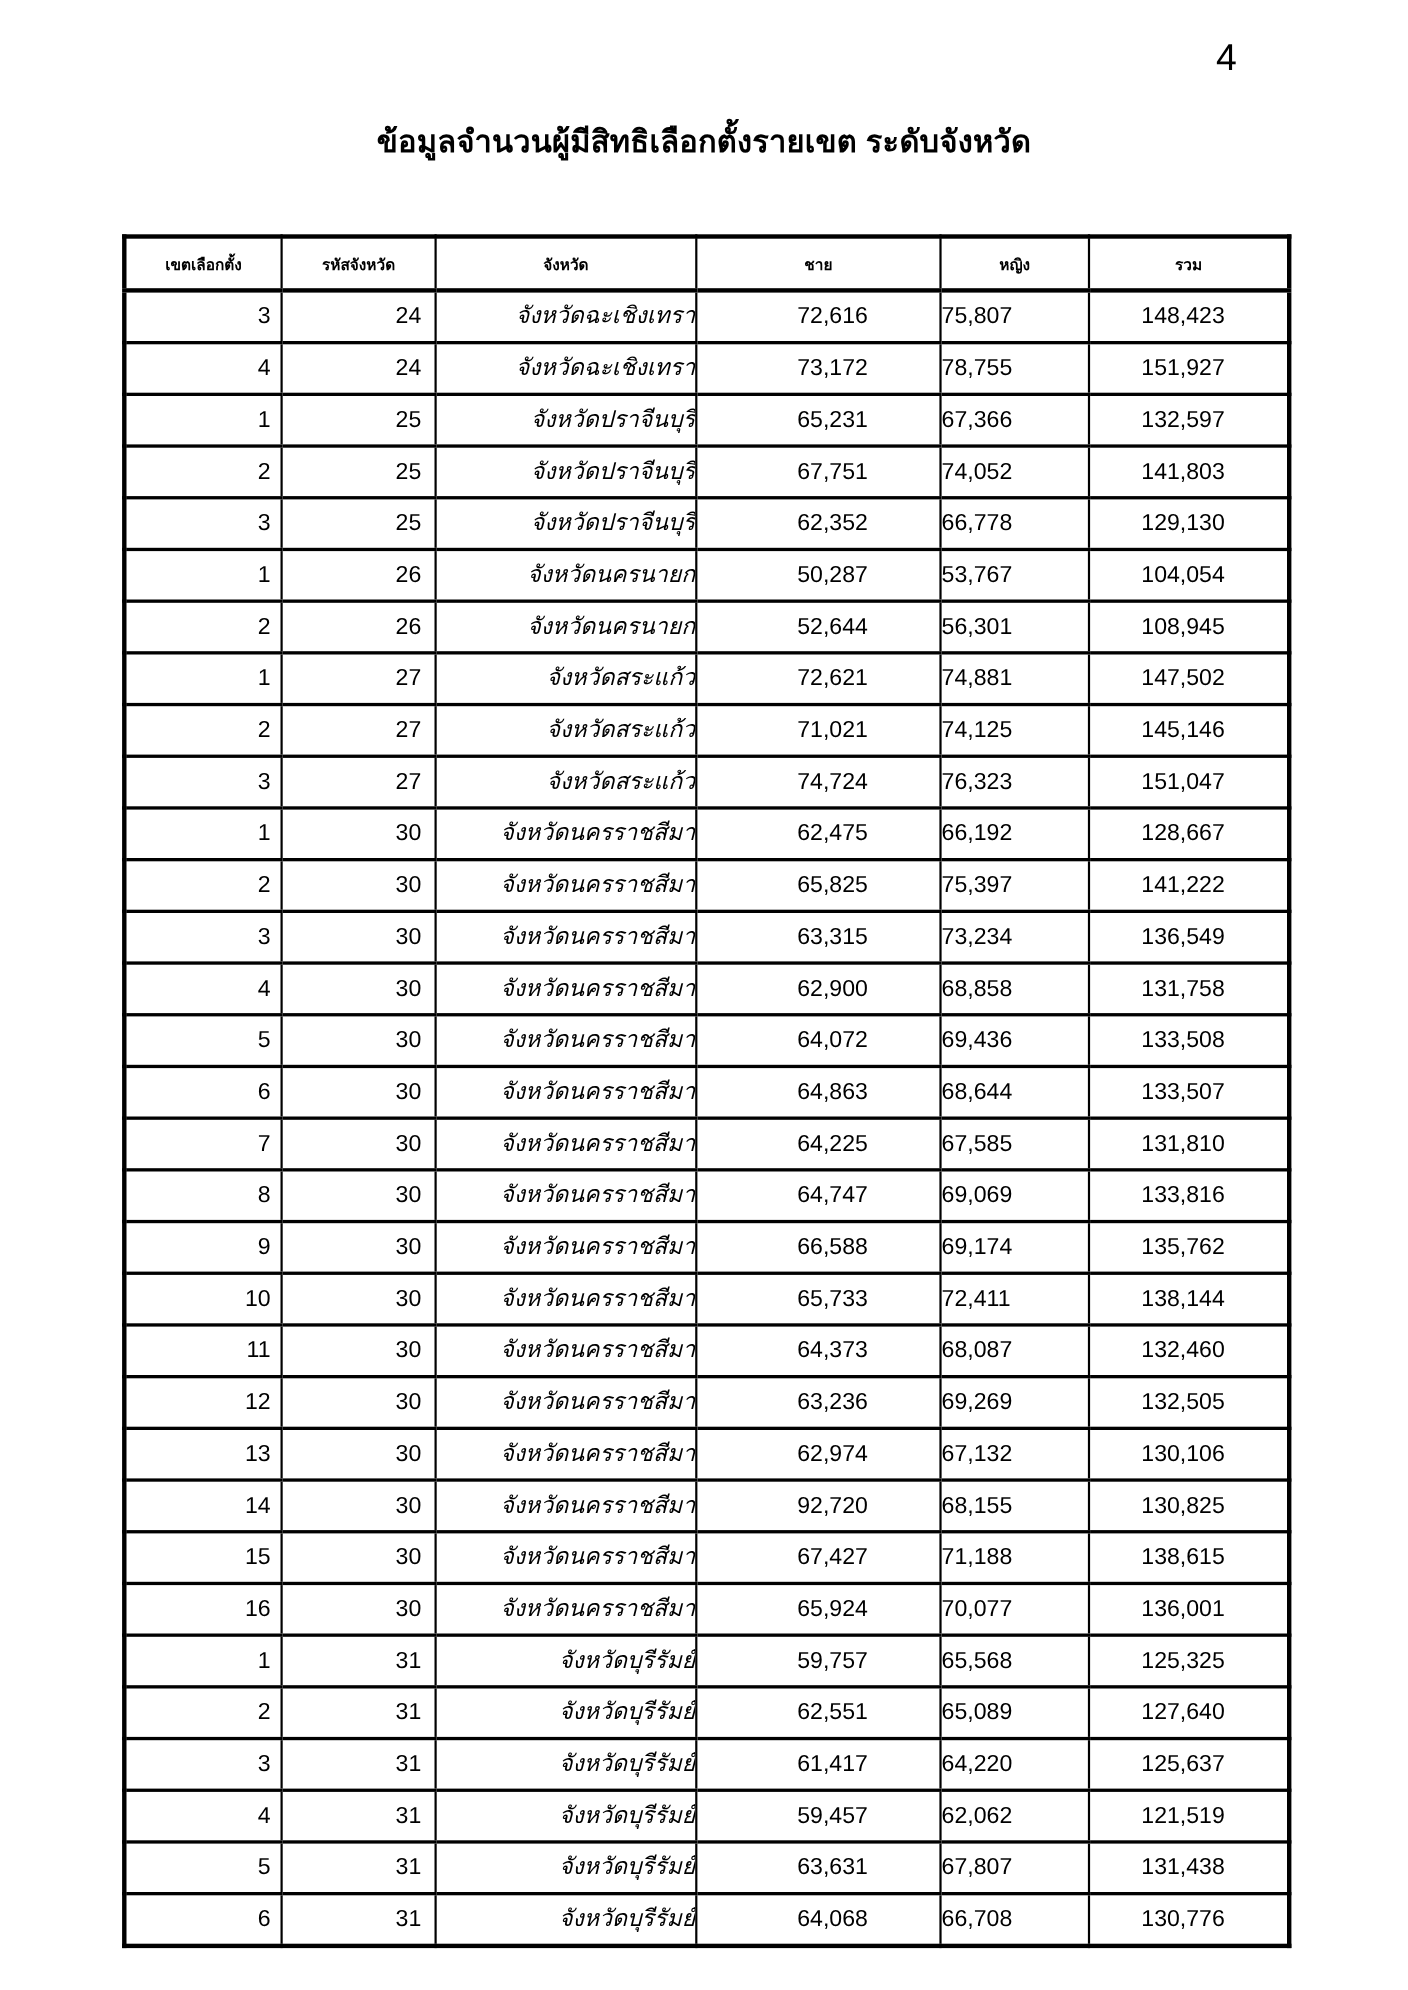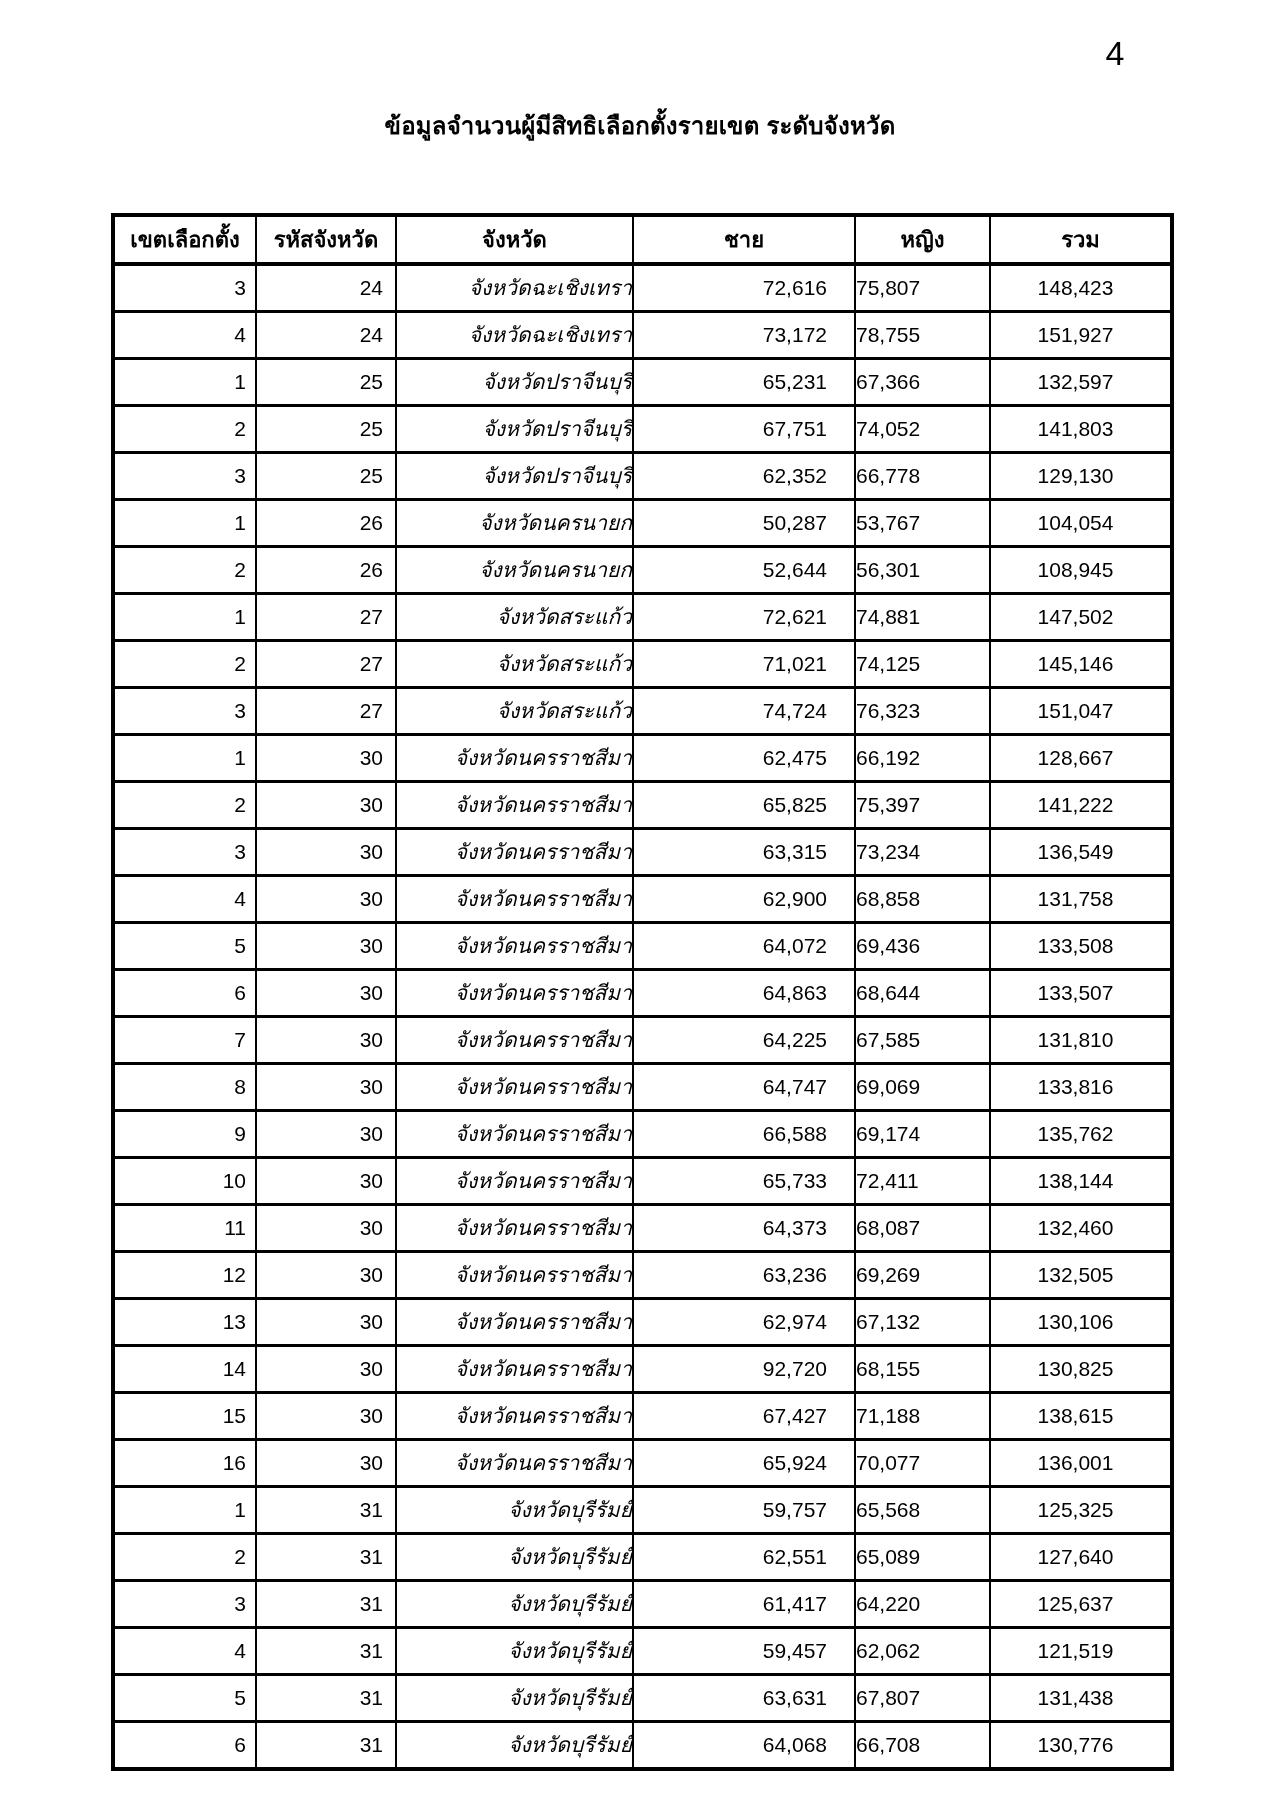--- a/index.html
+++ b/index.html
@@ -24,21 +24,21 @@
     text-align: center;
     font-size: 34px;
     font-weight: 400;
   }
   .doc-title {
     position: absolute;
     top: 106px;
     left: 0;
     width: 100%;
     text-align: center;
-    font-size: 24px;
+    font-size: 28px;
     font-weight: 700;
     letter-spacing: 0.2px;
   }
   table.voters {
     position: absolute;
     top: 213px;
     left: 111px;
     border-collapse: collapse;
     table-layout: fixed;
     border: 4px solid #000000;
@@ -48,21 +48,21 @@
   table.voters col.c2 { width: 237px; }
   table.voters col.c3 { width: 222px; }
   table.voters col.c4 { width: 135px; }
   table.voters col.c5 { width: 182px; }
 
   table.voters th {
     height: 45px;
     border-left: 2px solid #000000;
     border-right: 2px solid #000000;
     border-bottom: 4px solid #000000;
-    font-size: 22px;
+    font-size: 14px;
     font-weight: 700;
     text-align: center;
     vertical-align: middle;
     padding: 0;
     overflow: hidden;
     white-space: nowrap;
   }
   table.voters td {
     height: 44px;
     border-left: 2px solid #000000;
@@ -73,21 +73,21 @@
     font-weight: 400;
     vertical-align: middle;
     padding: 0;
     overflow: hidden;
     white-space: nowrap;
     line-height: 44px;
   }
   table.voters td.col0 { text-align: right; padding-right: 9px; }
   table.voters td.col1 { text-align: right; padding-right: 12px; }
   table.voters td.col2 { text-align: right;  padding-left: 4px; font-style: italic; }
-  table.voters td.col3 { text-align: right; padding-right: 27px; }
+  table.voters td.col3 { text-align: right; padding-right: 65px; }
   table.voters td.col4 { text-align: left; padding-right: 12px; }
   table.voters td.col5 { text-align: center; padding-right: 10px; }
 </style>
 </head>
 <body>
 
 <div class="page">
 
   <div class="page-number">4</div>
 

